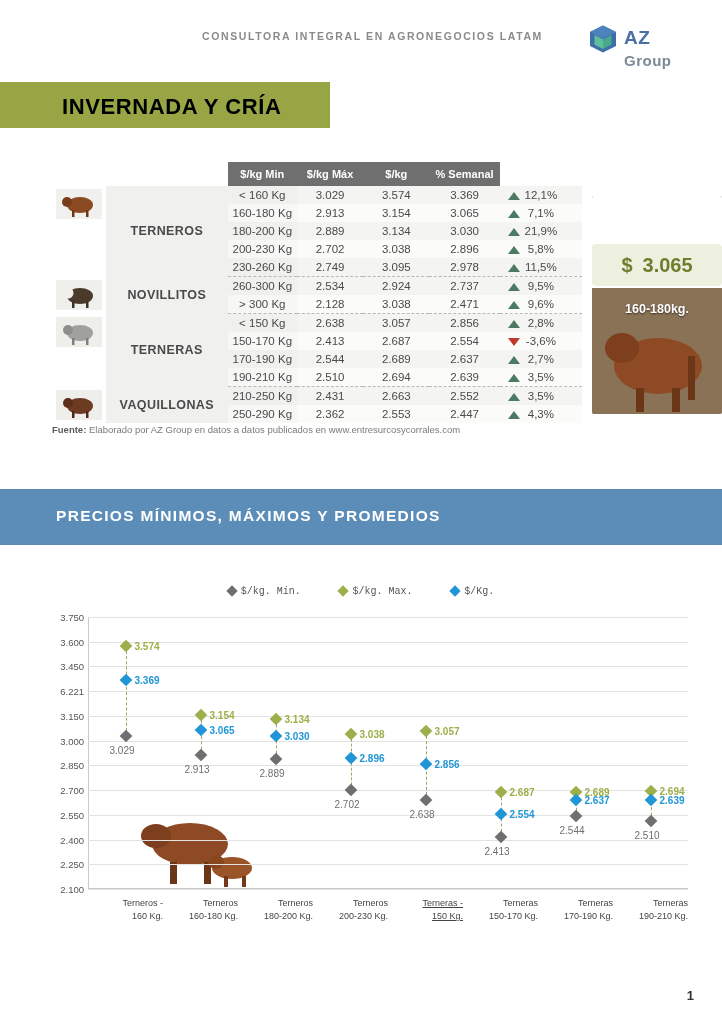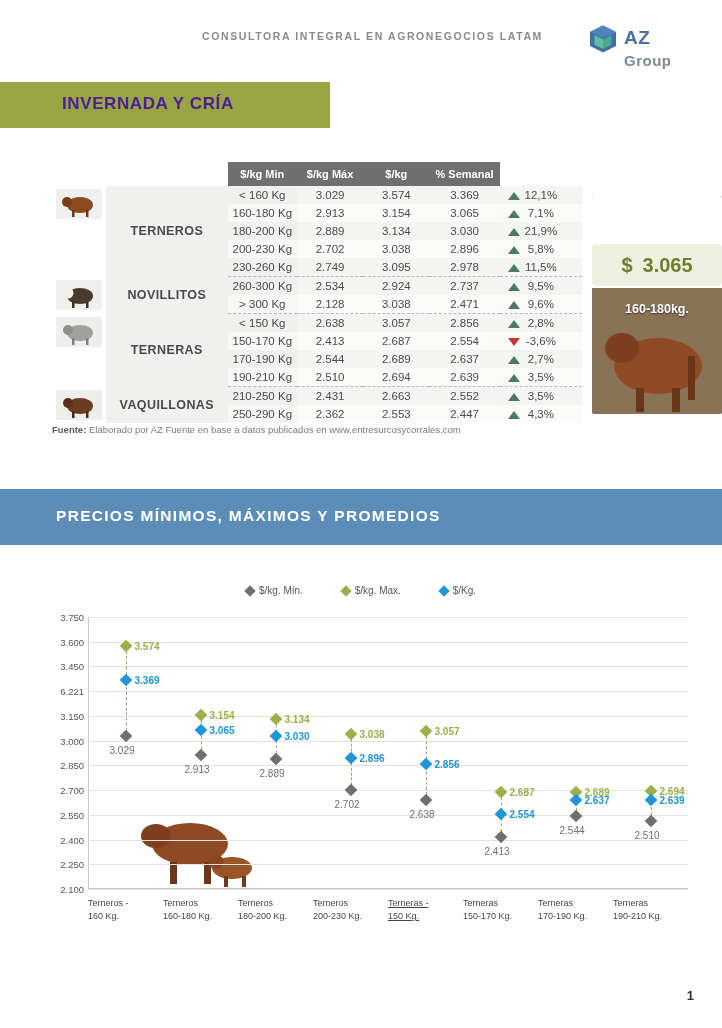--- a/index.html
+++ b/index.html
@@ -28,21 +28,21 @@
   .logo-text { position:absolute; left:36px; top:5px; font-size:19px; color:#4a6fa5; font-weight:bold; letter-spacing:.5px;}
   .logo-text .grp { color:#7d8a95; font-weight:bold; font-size:15px;}
 
   
   .title-band {
     position:absolute; left:0; top:82px; width:330px; height:46px;
     background:#97a544;
   }
   .title-band span {
     position:absolute; left:62px; top:12px;
-    color:#4c1d95; font-size:17px; font-weight:bold; letter-spacing:.6px;
+    color:#000000; font-size:22px; font-weight:bold; letter-spacing:.6px;
   }
 
   
   .table-wrap { position:absolute; left:52px; top:162px; width:530px; }
   table.prices { border-collapse:collapse; width:530px; font-size:11.5px; }
   table.prices th {
     background:#6f6f6f; color:#ffffff; font-size:11px; font-weight:bold;
     padding:6px 4px; text-align:center;
   }
   table.prices th.cat-h { background:transparent; }
@@ -99,29 +99,29 @@
     background:#5b8db8;
   }
   .blue-band span {
     position:absolute; left:56px; top:18px;
     color:#ffffff; font-size:15.5px; font-weight:bold; letter-spacing:1.3px;
   }
 
   
   .chart-area { position:absolute; left:0; top:575px; width:722px; height:380px; }
   .legend { position:absolute; left:0; top:10px; width:722px; text-align:center; font-size:10px; color:#555;}
-  .legend span.item { margin:0 18px; }
+  .legend span.item { margin:0 18px;font-family:Liberation Mono, monospace; }
   .lg-dot { display:inline-block; width:8px; height:8px; transform:rotate(45deg); margin-right:5px; position:relative; top:1px;}
   .plot { position:absolute; left:88px; top:42px; width:600px; height:272px; }
   .yaxis { position:absolute; left:36px; top:42px; width:48px; height:272px; }
   .ytick { position:absolute; right:0; font-size:9.5px; color:#555; transform:translateY(-50%); }
   .gridline { position:absolute; left:0; width:600px; height:1px; background:#e2e2e2; }
   .xlabels { position:absolute; left:88px; top:322px; width:600px; height:48px; }
   .xlab {
-    position:absolute; width:75px; text-align:left; font-size:9px; color:#444; line-height:13px;
+    position:absolute; width:75px; text-align:right; font-size:9px; color:#444; line-height:13px;
   }
   .marker { position:absolute; width:9px; height:9px; transform:translate(-50%,-50%) rotate(45deg); }
   .stem { position:absolute; width:1px; border-left:1px dashed #9aa85f; }
   .dlabel { position:absolute; font-size:10px; font-weight:bold; white-space:nowrap; transform:translateY(-50%); }
   .axis-base { position:absolute; left:0; bottom:0; width:600px; height:1px; background:#c9c9c9; }
   .axis-left { position:absolute; left:0; top:0; width:1px; height:272px; background:#c9c9c9; }
 
   .pagenum { position:absolute; right:28px; top:988px; font-size:13px; font-weight:bold; color:#333; }
 </style>
 </head>
@@ -319,21 +319,21 @@
     </svg>
   </div>
   <div class="hl-price">
     <span>$</span>
     <span>3.065</span>
   </div>
   <div class="hl-label">160-180kg.</div>
 </div>
 
 <div class="source">
-  <b>Fuente:</b><span> Elaborado por AZ Fuente en base a datos publicados en www.entresurcosycorrales.com</span>
+  <b>Fuente:</b><span> Elaborado por AZ Group en datos a datos publicados en www.entresurcosycorrales.com</span>
 </div>
 
 <div class="blue-band">
   <span>PRECIOS MÍNIMOS, MÁXIMOS Y PROMEDIOS</span>
 </div>
 
 <div class="chart-area">
   <div class="legend">
     <span class="item"><i class="lg-dot" style="background:#6f6f6f"></i><span>$/kg. Mín.</span></span>
     <span class="item"><i class="lg-dot" style="background:#9bb04a"></i><span>$/kg. Max.</span></span>

